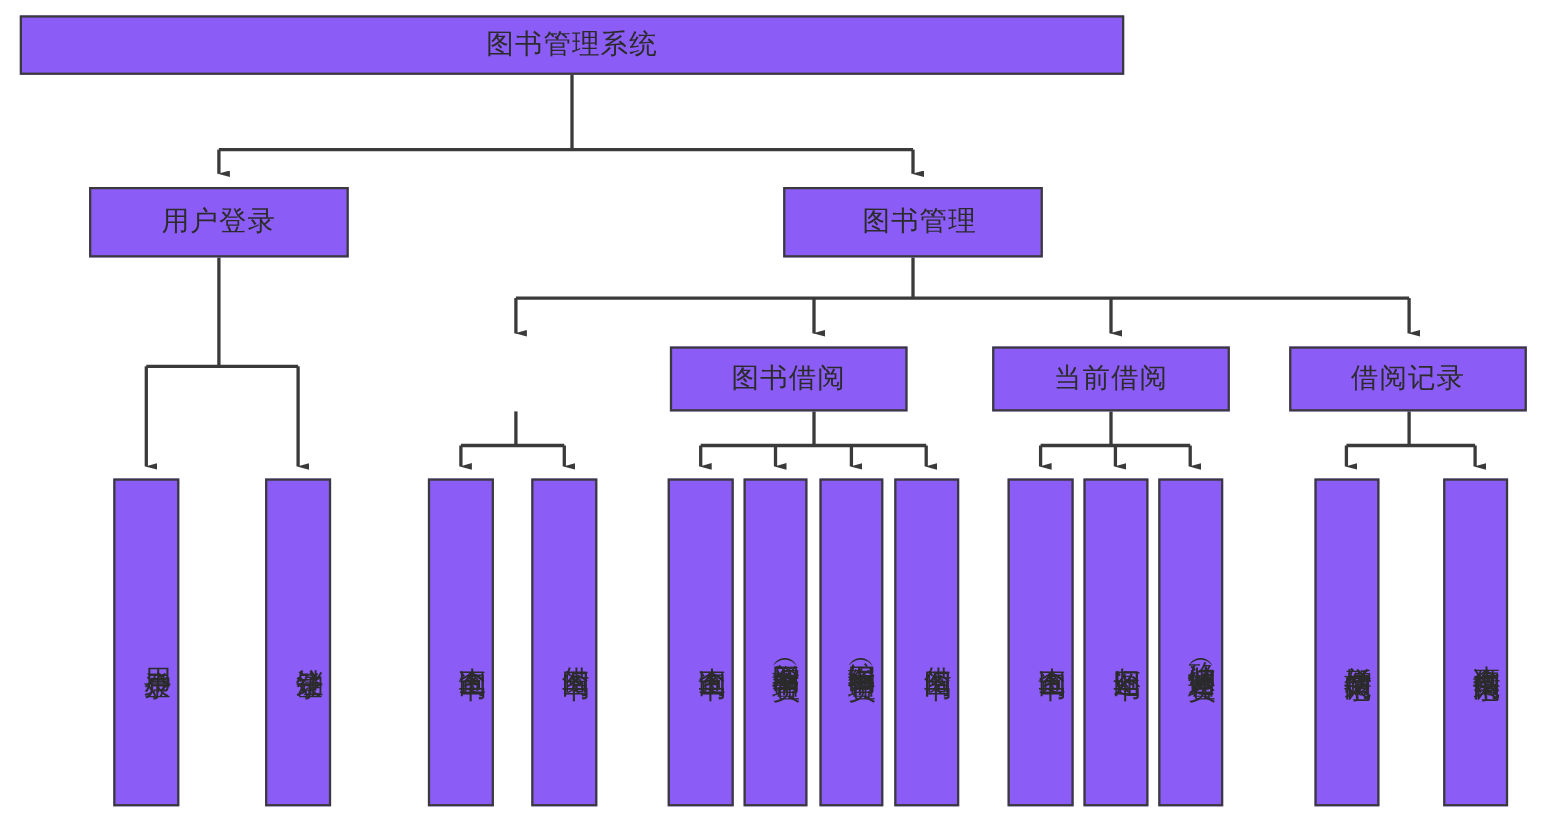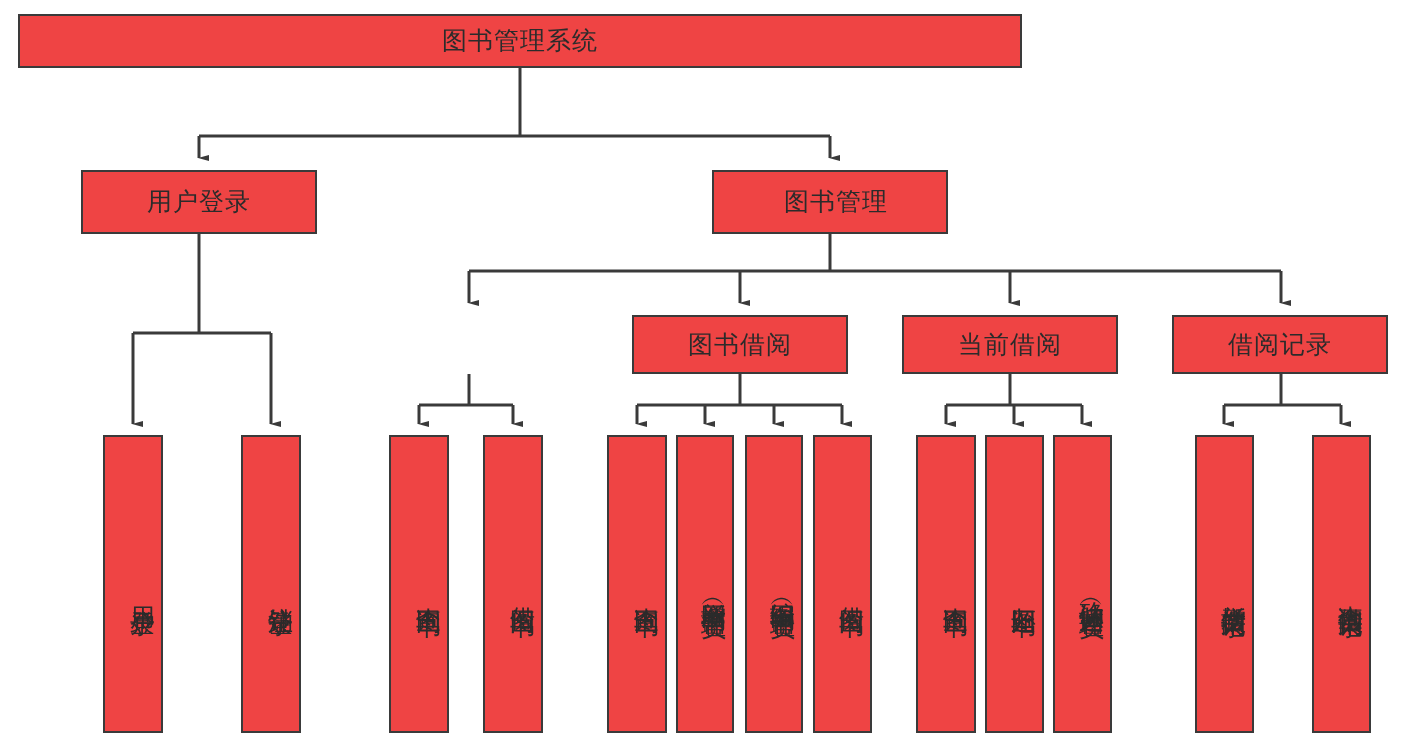--- a/index.html
+++ b/index.html
@@ -18,21 +18,21 @@
   svg#wires{
     position:absolute;
     left:0; top:0;
     width:1405px;
     height:747px;
     pointer-events:none;
   }
   .node{
     position:absolute;
     box-sizing:border-box;
-    background:#ef4444;
+    background:#8b5cf6;
     border:2px solid #3a3a3a;
     display:flex;
     align-items:center;
     justify-content:center;
     text-align:center;
     font-family:Liberation Serif, serif;
   }
   .node.h{
     font-size:25px;
     line-height:1.1;
@@ -126,21 +126,21 @@
     <span class="lbl">图书管理系统</span>
   </div>
 
   <div class="node h" style="left:81px; top:170px; width:236px; height:64px;">
     <span class="lbl">用户登录</span>
   </div>
   <div class="node h" style="left:712px; top:170px; width:236px; height:64px;padding-left:16px;">
     <span class="lbl">图书管理</span>
   </div>
 
-  <div class="node h" style="left:632px; top:315px; width:216px; height:59px;">
+  <div class="node h" style="left:609px; top:315px; width:216px; height:59px;">
     <span class="lbl">图书借阅</span>
   </div>
   <div class="node h" style="left:1172px; top:315px; width:216px; height:59px;">
     <span class="lbl">借阅记录</span>
   </div>
   <div class="node h" style="left:902px; top:315px; width:216px; height:59px;">
     <span class="lbl">当前借阅</span>
   </div>
 
   <div class="node v" style="left:103px; top:435px; width:60px; height:298px;">

